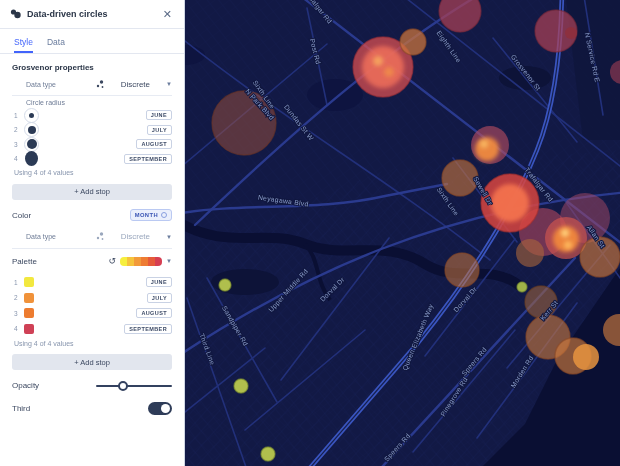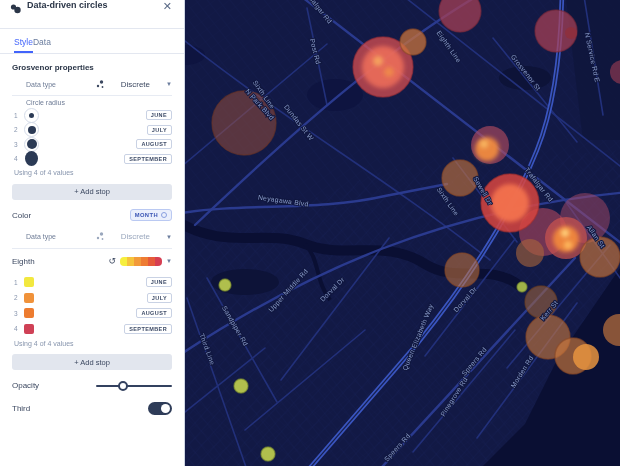--- a/index.html
+++ b/index.html
@@ -3,25 +3,25 @@
 <meta charset="utf-8">
 <style>
   * { box-sizing: border-box; margin: 0; padding: 0; }
   html,body { width:620px; height:466px; }
   body { font-family:"Liberation Sans", sans-serif; overflow:hidden; background:#121945; }
   .app { position:relative; width:620px; height:466px; display:flex; }
 
   
   .panel { width:185px; min-width:185px; height:466px; background:#ffffff;
            border-right:1px solid #cfd6e4; overflow:hidden; color:#3c4860; }
-  .p-header { height:29px; display:flex; padding:0 10px;
+  .p-header { height:29px; display:flex; align-items:center; padding:0 10px;
               border-bottom:1px solid #e3e7f0; }
   .p-title { font-size:9px; font-weight:bold; color:#2b3648; margin-left:6px; flex:1; }
   .close-x { font-size:11px; color:#5a6a86; cursor:pointer; padding:0 2px; }
-  .tabs { height:25px; display:flex; align-items:flex-end; gap:0; padding:0 14px;
+  .tabs { height:25px; display:flex; align-items:flex-end; gap:14px; padding:0 14px;
           border-bottom:1px solid #e3e7f0; }
   .tab { font-size:8.5px; padding-bottom:6px; color:#6b7d9e; position:relative; cursor:pointer; }
   .tab.active { color:#4264fb; }
   .tab.active:after { content:""; position:absolute; left:0; right:0; bottom:0; height:2px; background:#4264fb; }
 
   .p-body { padding:0 12px; }
   .section-title { font-size:8px; font-weight:bold; color:#2b3648; margin:9px 0 2px 0; }
   .row { display:flex; align-items:center; justify-content:space-between; }
   .row.main { height:23px; }
   .row.sub  { height:20px; padding-left:14px; }
@@ -176,21 +176,21 @@
               </svg>
           </span>
           <span>Discrete</span>
           <span class="caret">▼</span>
         </span>
       </div>
 
       <div class="divider"></div>
 
       <div class="row main">
-        <span class="lbl">Eighth</span>
+        <span class="lbl">Palette</span>
         <span class="palette-right">
           <span class="flip-ico">↺</span>
           <span class="grad-bar" id="grad-bar">
               <span style="background: rgb(246, 239, 62);"></span>
               <span style="background: rgb(246, 195, 60);"></span>
               <span style="background: rgb(242, 154, 58);"></span>
               <span style="background: rgb(238, 124, 51);"></span>
               <span style="background: rgb(229, 90, 58);"></span>
               <span style="background: rgb(214, 63, 82);"></span>
             </span>

